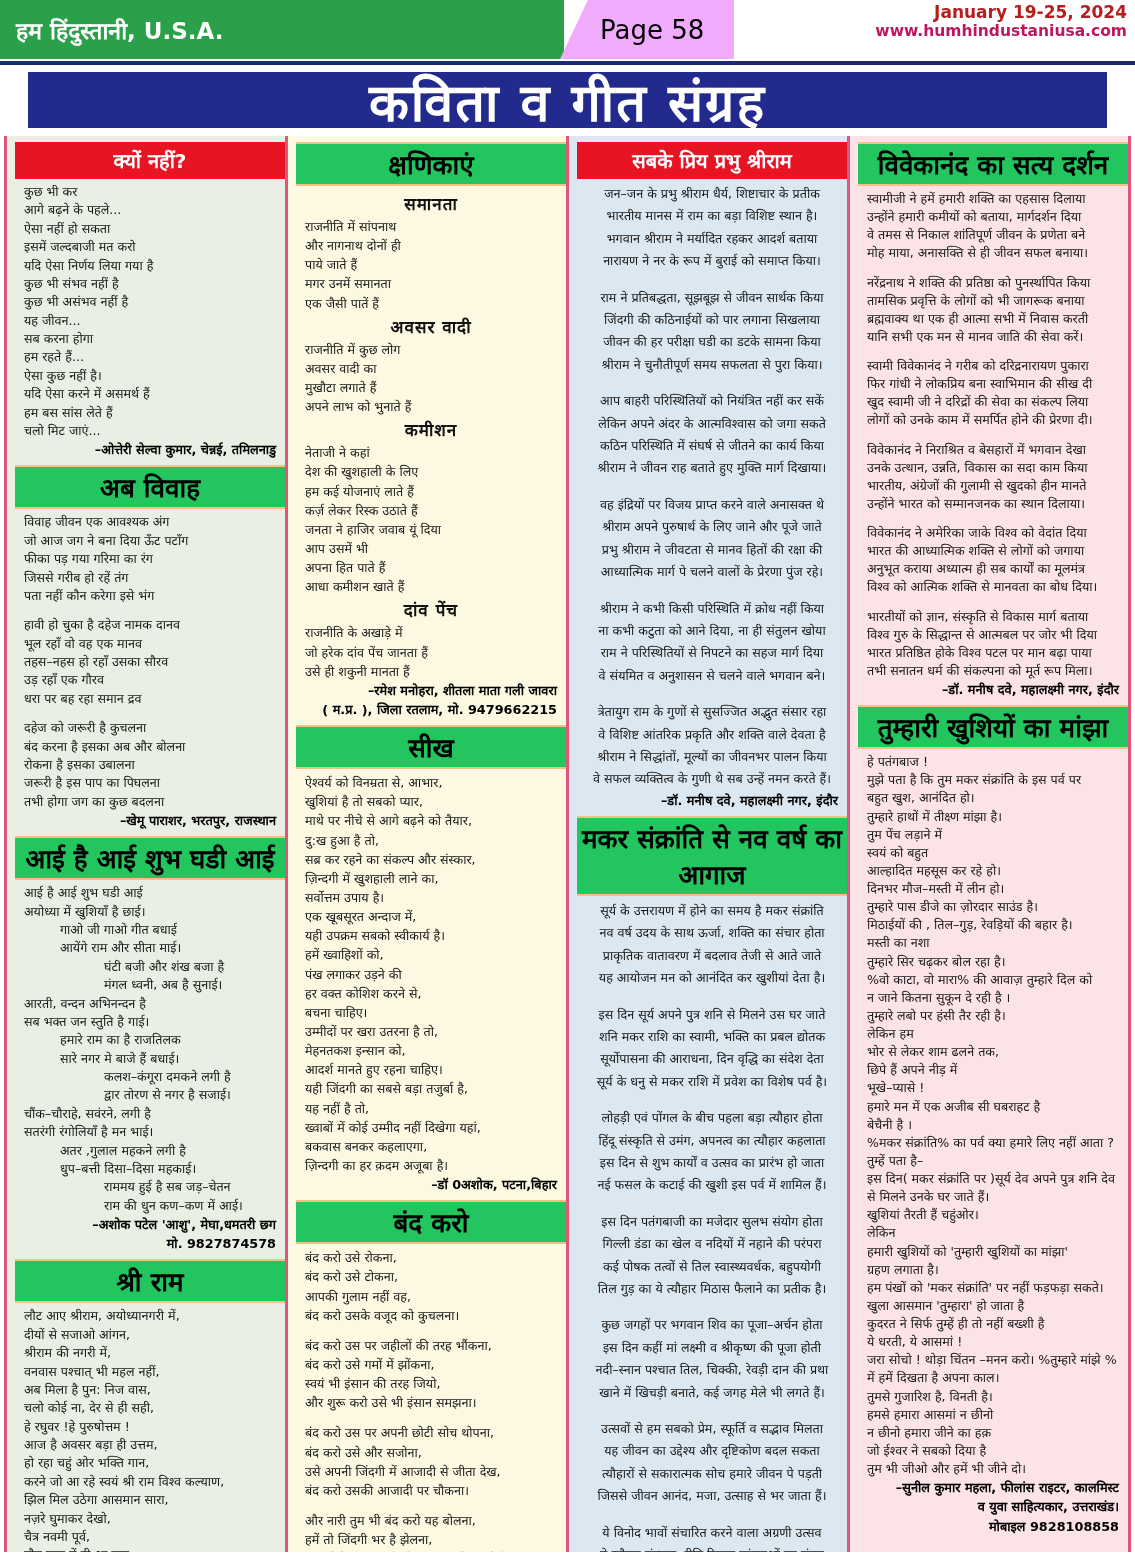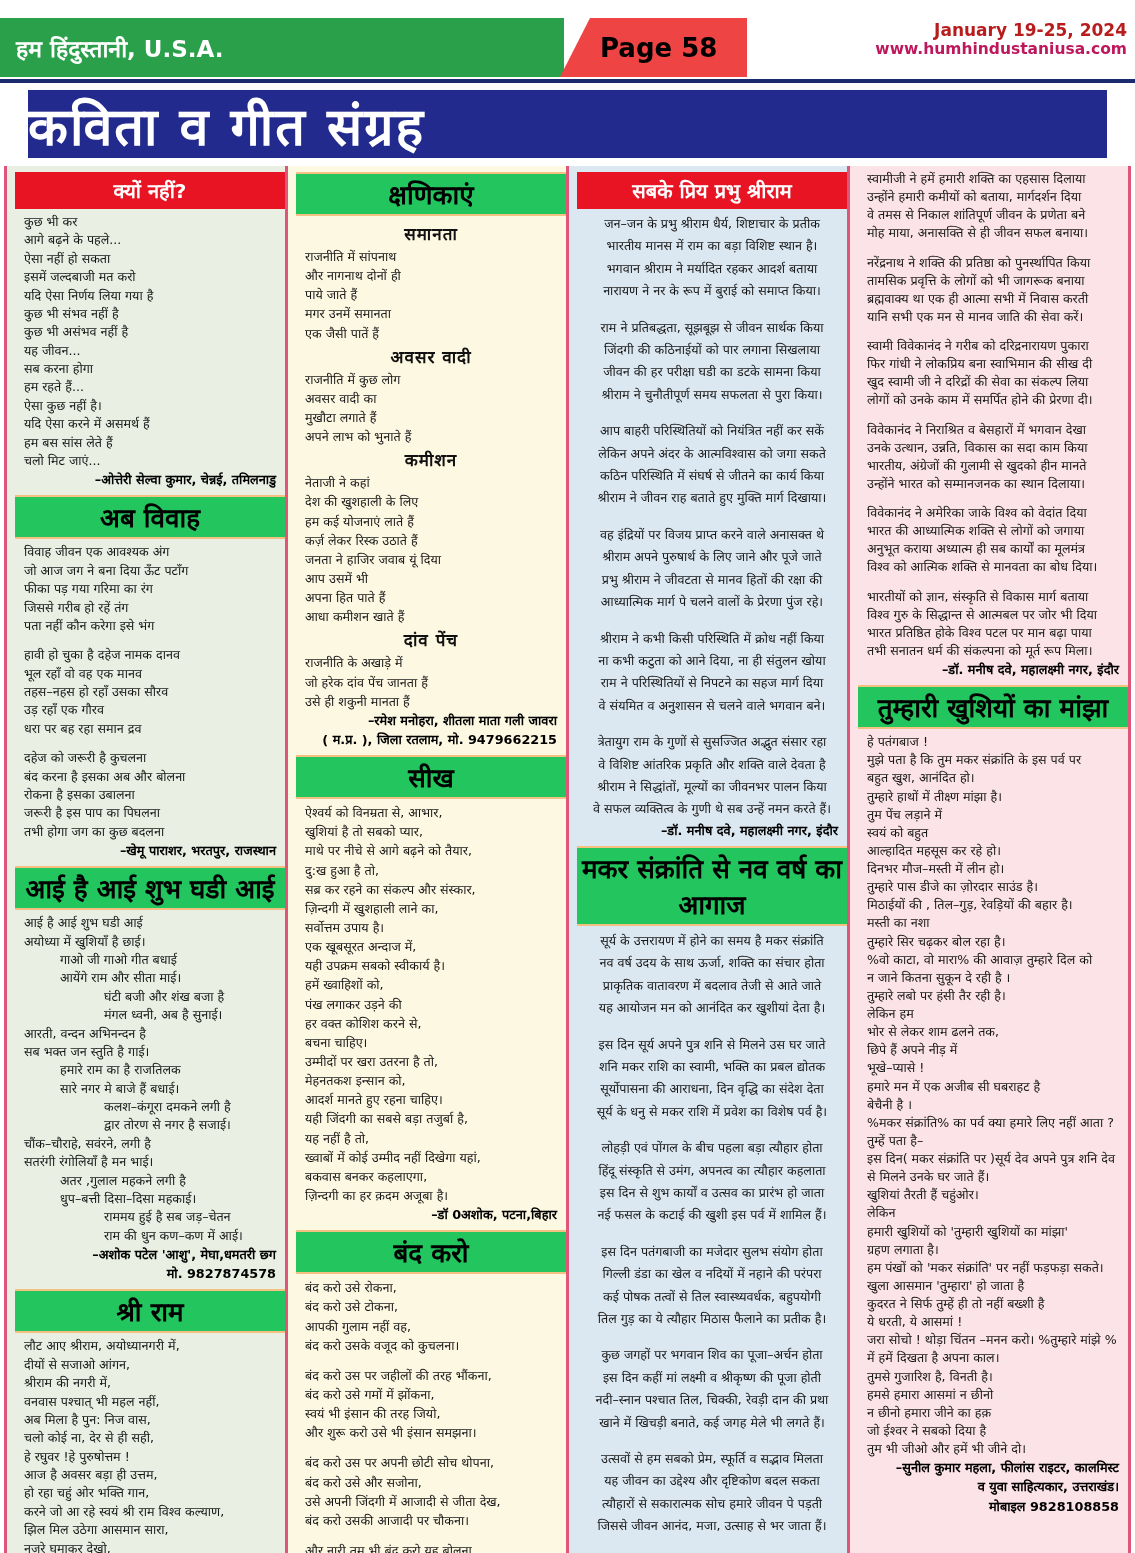--- a/index.html
+++ b/index.html
@@ -1,33 +1,33 @@
 <!DOCTYPE html>
 <html lang="hi"><head>
 <meta charset="utf-8">
 <style>
   html,body{margin:0;padding:0;}
   body{
     width:1135px;height:1553px;overflow:hidden;background:#ffffff;
     font-family:"DejaVu Sans","Liberation Sans",sans-serif;
   }
   
-  .masthead{display:flex;align-items:stretch;height:59px;margin-top:18px;}
+  .masthead{display:flex;align-items:stretch;height:59px;}
   .mast-left{flex:0 0 548px;background:#2aa04a;color:#fff;display:flex;align-items:center;
     padding-left:16px;font-size:23px;font-weight:bold;}
-  .page-badge{margin-left:-4px;background:#ef4444;display:flex;align-items:center;
-    padding:0 30px 0 40px;font-size:26px;font-weight:bold;color:#000;
+  .page-badge{margin-left:-4px;background:#f0abfc;display:flex;align-items:center;
+    padding:0 30px 0 40px;font-size:26px;font-weight:normal;color:#000;
     clip-path:polygon(16% 0,100% 0,100% 100%,0 100%);}
   .mast-right{margin-left:auto;text-align:right;padding:2px 8px 0 0;line-height:1.2;}
   .issue-date{color:#b91c1c;font-size:17px;font-weight:bold;}
   .website{color:#be185d;font-size:15.5px;font-weight:bold;}
   .mast-rule{height:4px;background:#1c2a6e;margin-top:2px;}
   
-  .title-banner{margin:7px 28px 8px 28px;height:68px;background:#222a8d;
-    display:flex;align-items:center;justify-content:flex-start;}
+  .title-banner{margin:7px 28px 8px 28px;height:56px;background:#222a8d;
+    display:flex;align-items:center;justify-content:center;}
   .title-banner span{color:#fff;font-size:52px;font-weight:bold;letter-spacing:2px;}
   
   .columns{display:flex;height:1416px;overflow:hidden;margin:0 4px;
     border-left:3px solid #e0557a;}
   .col{flex:1 1 0;min-width:0;padding:4px 9px 0 17px;border-right:3px solid #e0557a;overflow:hidden;}
   section{margin-bottom:6px;}
   .hdr{margin:2px -9px 4px -9px;text-align:center;font-weight:bold;}
   .hdr.red{background:#e81424;color:#fff;font-size:20px;padding:5px 0;}
   .hdr.band{background:#22c55e;color:#000;font-size:26px;padding:2px 0;
     border-top:2px solid #f4c183;border-bottom:2px solid #f4c183;}
@@ -294,20 +294,21 @@
           <div class="line">जिससे जीवन आनंद, मजा, उत्साह से भर जाता हैं।</div>
           <div class="gap"></div>
           <div class="line">ये विनोद भावों संचारित करने वाला अग्रणी उत्सव</div>
           <div class="line">ये त्यौहार संस्कार, रीति रिवाज परंपराओं का संगम</div>
           <div class="line">आपसी सौहार्द, अपनत्व की निरंतरता बनाए रखता</div>
           <div class="line">यह प्रासंगिक उत्सव हर्षोल्ह्रास से मनाया जाता है।</div>
         </section>
       </div>
       <div class="col" style="background: rgb(251, 227, 232);">
         <section>
+          <div class="hdr band">विवेकानंद का सत्य दर्शन</div>
           <div class="line">स्वामीजी ने हमें हमारी शक्ति का एहसास दिलाया</div>
           <div class="line">उन्होंने हमारी कमीयों को बताया, मार्गदर्शन दिया</div>
           <div class="line">वे तमस से निकाल शांतिपूर्ण जीवन के प्रणेता बने</div>
           <div class="line">मोह माया, अनासक्ति से ही जीवन सफल बनाया।</div>
           <div class="gap"></div>
           <div class="line">नरेंद्रनाथ ने शक्ति की प्रतिष्ठा को पुनर्स्थापित किया</div>
           <div class="line">तामसिक प्रवृत्ति के लोगों को भी जागरूक बनाया</div>
           <div class="line">ब्रह्मवाक्य था एक ही आत्मा सभी में निवास करती</div>
           <div class="line">यानि सभी एक मन से मानव जाति की सेवा करें।</div>
           <div class="gap"></div>

